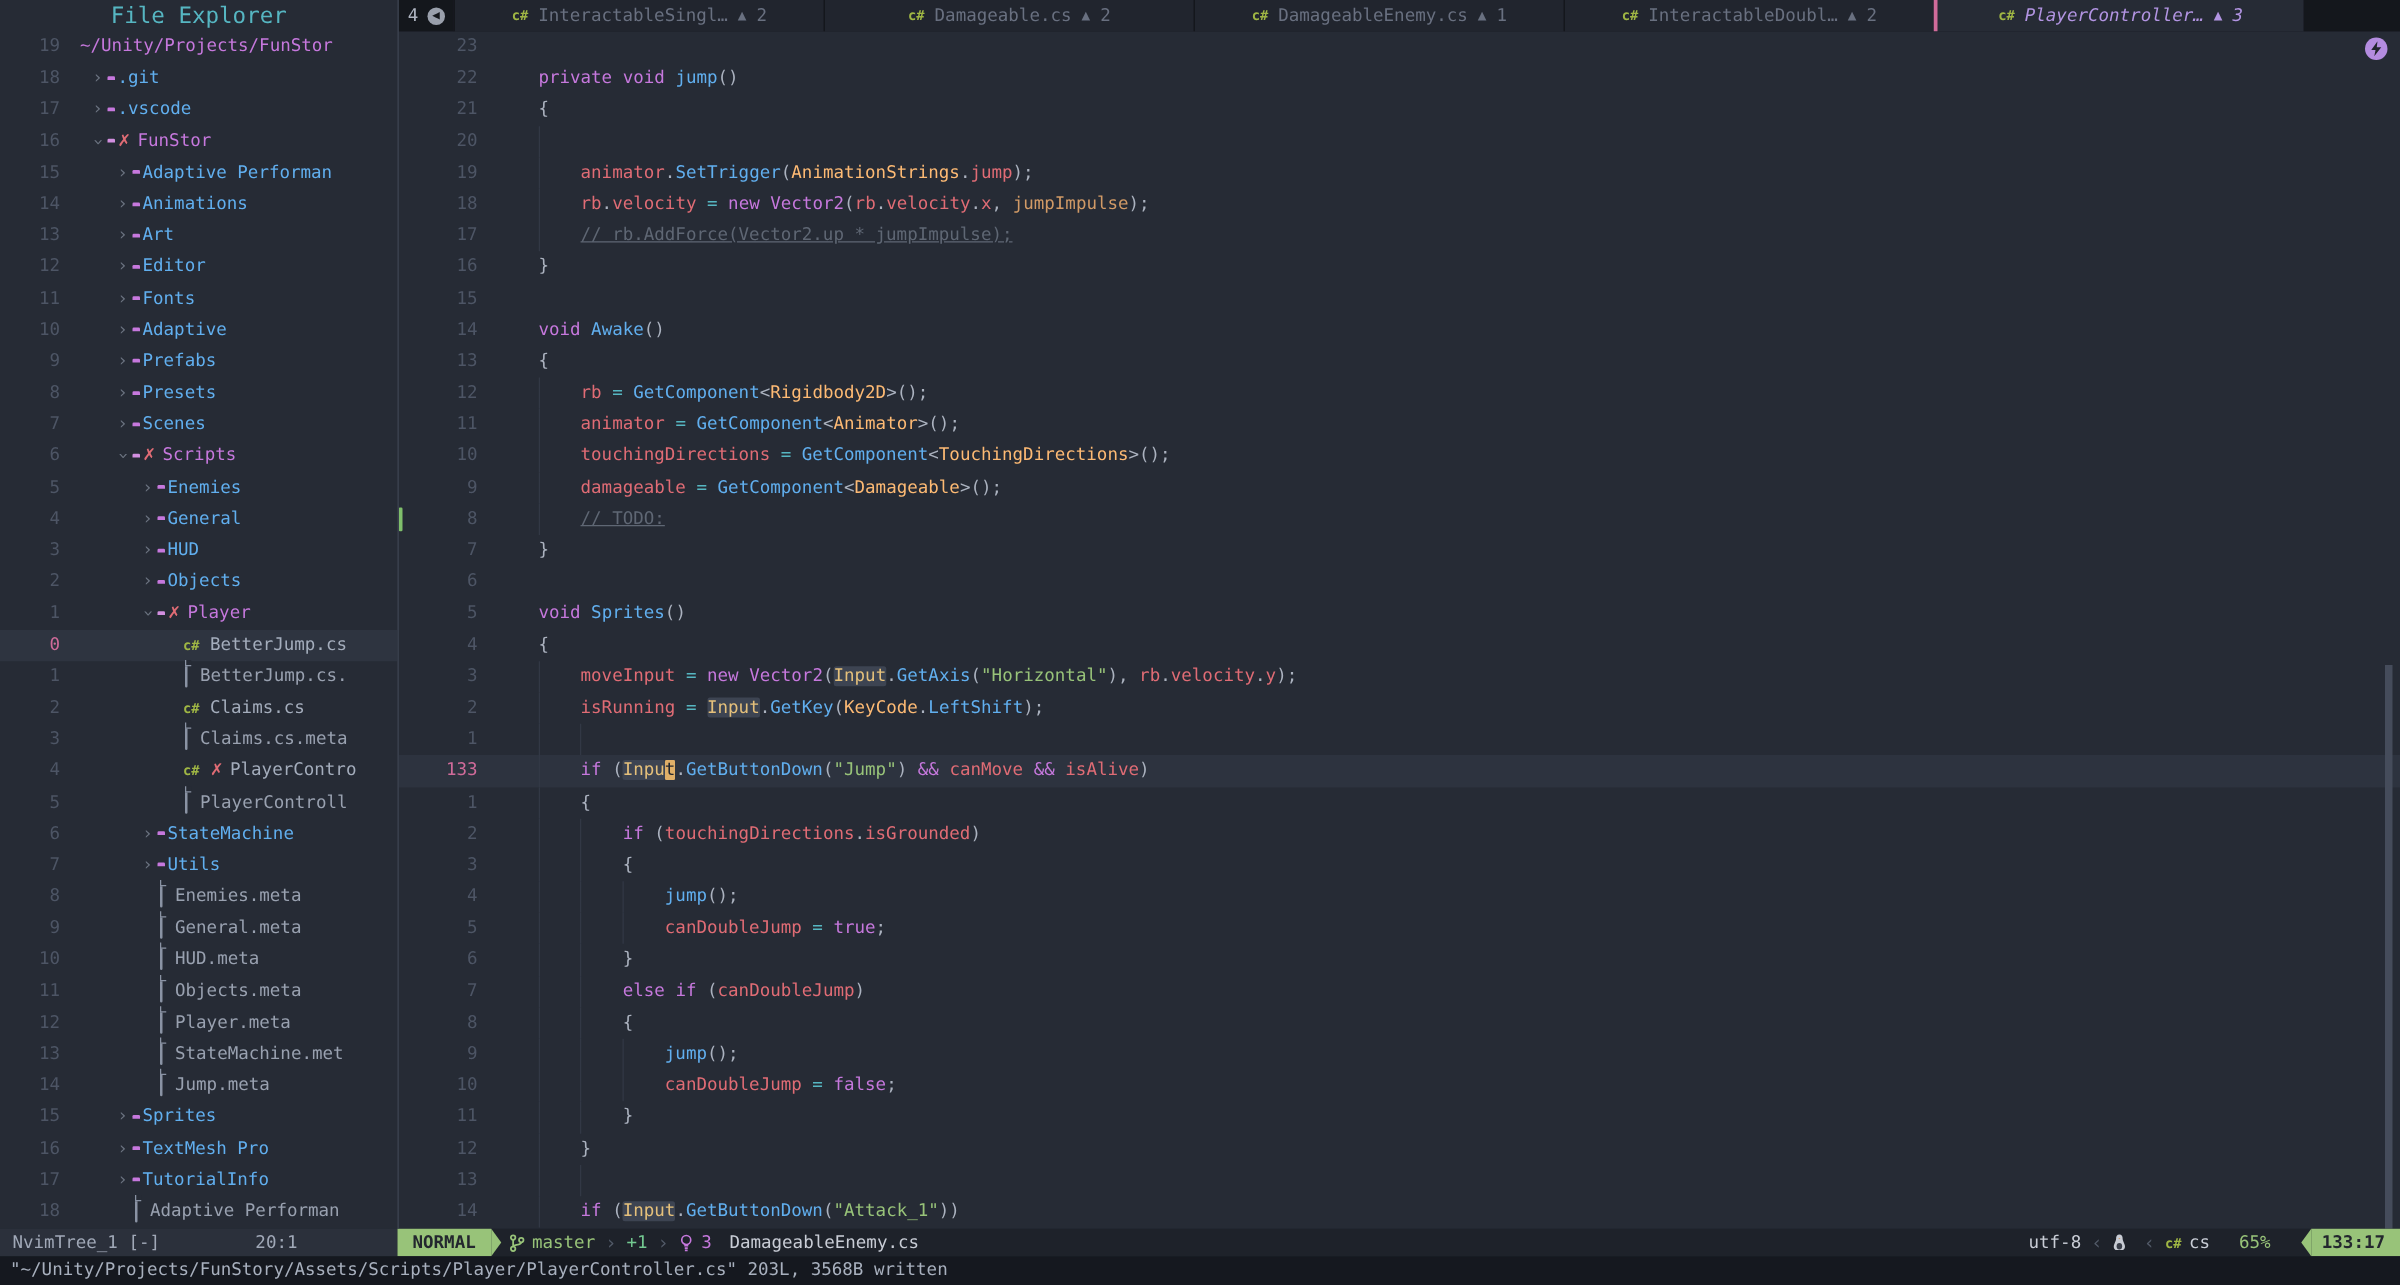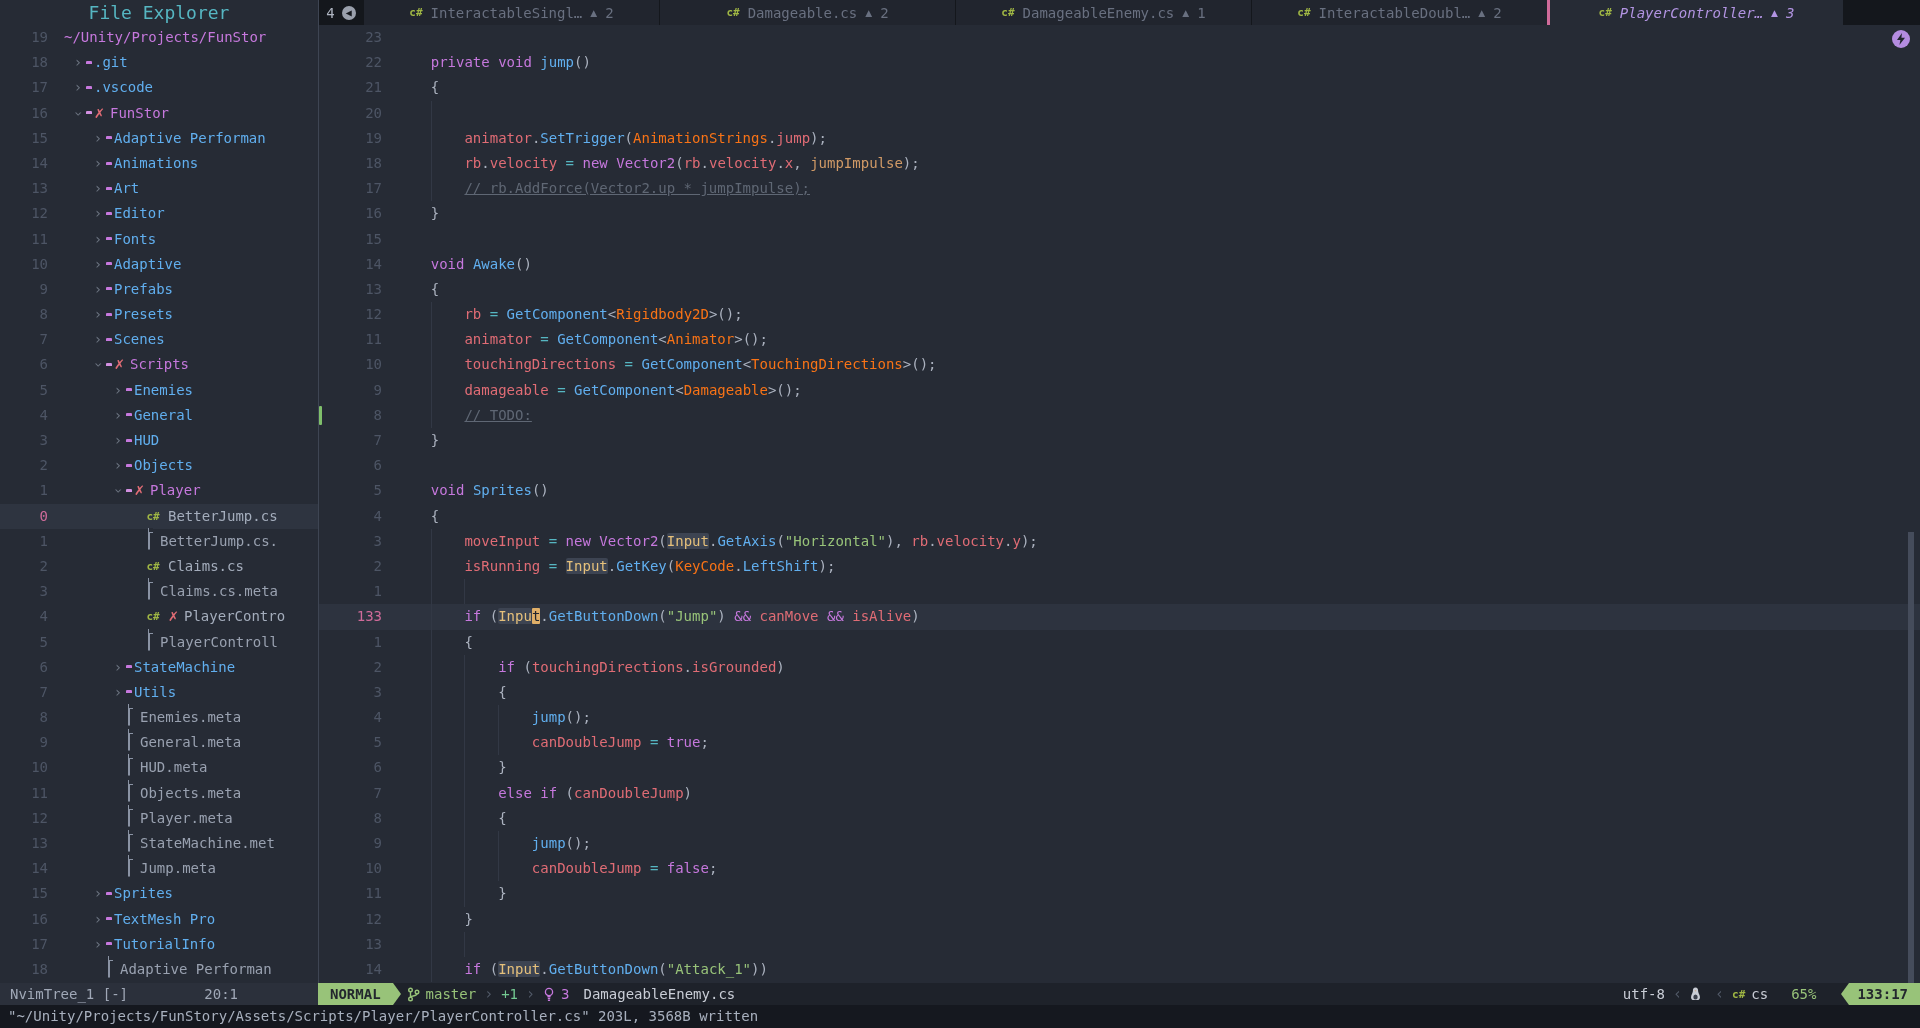--- a/index.html
+++ b/index.html
@@ -48,21 +48,21 @@
   
   .editor { position:absolute; left:0; top:25px; right:0; bottom:0; overflow:hidden; }
   .cline { height:25.2px; line-height:25.2px; display:flex; white-space:pre; }
   .cline.current { background:#2d333f; }
   .sign { width:14px; flex:none; position:relative; }
   .gitbar { position:absolute; left:0; top:3px; width:3px; height:19px; background:#7fbf6b; border-radius:1px; }
   .lnum { width:49px; flex:none; text-align:right; color:#4d5565; }
   .cline.current .lnum { color:#d06b9a; }
   .ltext { position:relative; margin-left:15px; flex:1; color:#abb2bf; }
   .guide { position:absolute; top:0; bottom:0; width:1px; background:#323845; }
-  .tok-kw { color:#c678dd; } .tok-fn { color:#61afef; } .tok-ty { color:#f97316; }
+  .tok-kw { color:#c678dd; } .tok-fn { color:#61afef; } .tok-ty { color:#fdba74; }
   .tok-pp { color:#c678dd; } .tok-var { color:#e06c75; } .tok-fld { color:#d19a66; }
   .tok-str { color:#98c379; } .tok-cm { color:#5f6774;text-decoration:underline; } .tok-pn { color:#abb2bf; }
   .tok-op { color:#56b6c2; }
   .tok-tyh { color:#e5c07b; background:#3d4452; border-radius:2px; }
   .tok-cur { color:#22262e; background:#e0af68; border-radius:1px; }
 
   .ai-badge { position:absolute; top:5px; right:10px; width:18px; height:18px; border-radius:50%; background:#b48ce0; display:flex; align-items:center; justify-content:center; }
   .scroll-thumb { position:absolute; right:6px; top:507px; width:6px; height:456px; background:#454c5b; }
 
   

